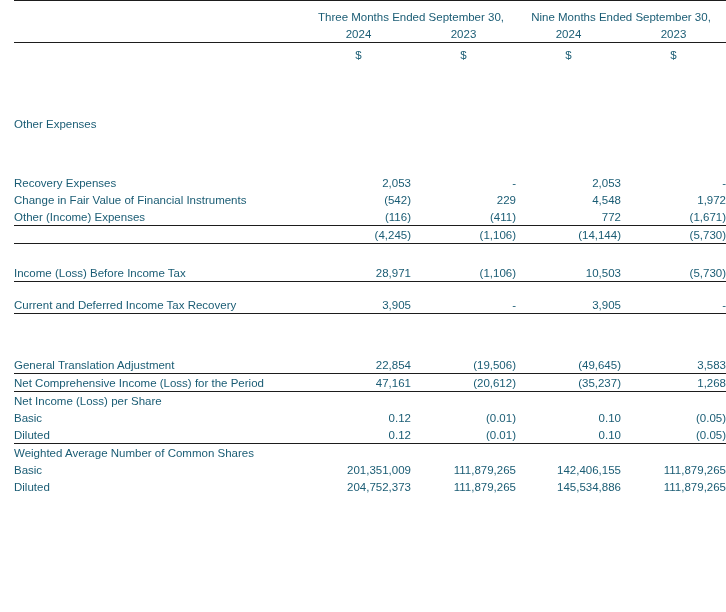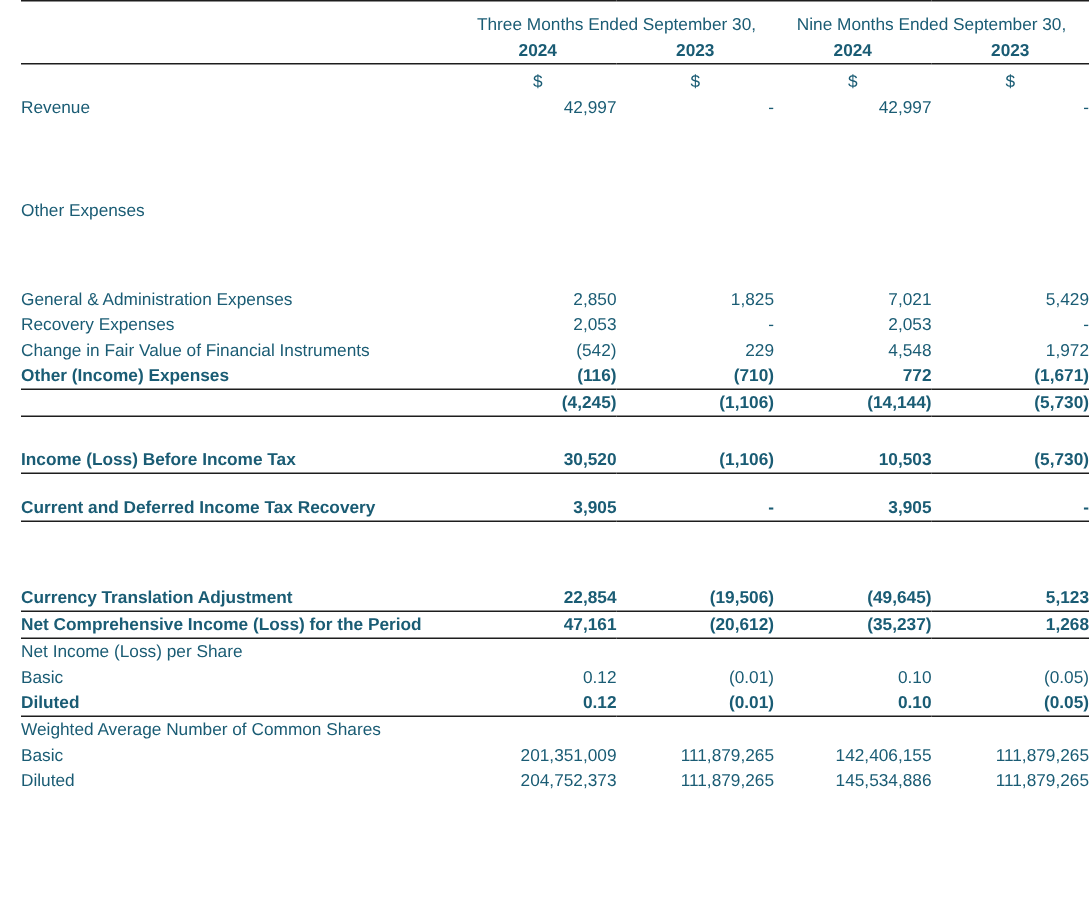--- a/index.html
+++ b/index.html
@@ -53,21 +53,21 @@
   }
   .b { font-weight: bold; }
 
   
   tr.r  td { height: 17px; }
   tr.spacer td { height: 13px; }
   tr.spacer-lg td { height: 26px; }
 
   
   tr.rule-top td { border-top: 1.3px solid #1d1d1d; }
-  tr.rule-bot td { border-bottom: 1.3px solid #1d1d1d; font-weight: bold; }
+  tr.rule-bot td { border-bottom: 1.3px solid #1d1d1d; }
 
   .hdr-group {
     text-align: center;
     font-weight: bold;
     font-size: 11.5px;
     line-height: 14px;
   }
   .hdr-year {
     text-align: center;
     font-weight: bold;
@@ -109,27 +109,20 @@
       </tr>
 
       <tr>
         <td class="label" style="height:20px;"></td>
         <td class="hdr-dollar hdr-pad">$</td>
         <td class="hdr-dollar hdr-pad">$</td>
         <td class="hdr-dollar hdr-pad">$</td>
         <td class="hdr-dollar hdr-pad">$</td>
       </tr>
 
-      <tr class="r">
-        <td class="label b">Revenue</td>
-        <td class="num b">42,997</td>
-        <td class="num b">-</td>
-        <td class="num b">42,997</td>
-        <td class="num b">-</td>
-      </tr>
 
       <tr class="spacer">
           <td colspan="5"></td>
         </tr>
 
 
       <tr class="spacer">
           <td colspan="5"></td>
         </tr>
 
@@ -143,67 +136,60 @@
         <td class="num"></td>
         <td class="num"></td>
         <td class="num"></td>
         <td class="num"></td>
       </tr>
 
       <tr class="spacer">
           <td colspan="5" style="height:42px;"></td>
         </tr>
 
-      <tr class="r">
-        <td class="label">General &amp; Administration Expenses</td>
-        <td class="num">2,850</td>
-        <td class="num">1,825</td>
-        <td class="num">7,021</td>
-        <td class="num">5,429</td>
-      </tr>
 
       <tr class="r">
         <td class="label">Recovery Expenses</td>
         <td class="num">2,053</td>
         <td class="num">-</td>
         <td class="num">2,053</td>
         <td class="num">-</td>
       </tr>
 
       <tr class="r">
         <td class="label">Change in Fair Value of Financial Instruments</td>
         <td class="num paren">(542)</td>
         <td class="num">229</td>
         <td class="num">4,548</td>
         <td class="num">1,972</td>
       </tr>
 
       <tr class="r rule-bot">
         <td class="label">Other (Income) Expenses</td>
         <td class="num paren">(116)</td>
-        <td class="num paren">(710)</td>
+        <td class="num paren">(411)</td>
         <td class="num">772</td>
         <td class="num paren">(1,671)</td>
       </tr>
 
       <tr class="r rule-bot">
         <td class="label"></td>
         <td class="num paren">(4,245)</td>
         <td class="num paren">(1,106)</td>
         <td class="num paren">(14,144)</td>
         <td class="num paren">(5,730)</td>
       </tr>
 
       <tr class="spacer">
           <td colspan="5" style="height:20px;"></td>
         </tr>
 
       <tr class="r rule-bot">
         <td class="label b">Income (Loss) Before Income Tax</td>
-        <td class="num b">30,520</td>
+        <td class="num b">28,971</td>
         <td class="num b paren">(1,106)</td>
         <td class="num b">10,503</td>
         <td class="num b paren">(5,730)</td>
       </tr>
 
       <tr class="spacer">
           <td colspan="5" style="height:14px;"></td>
         </tr>
 
       <tr class="r rule-bot">
@@ -217,25 +203,25 @@
       <tr class="spacer-lg">
           <td colspan="5" style="height:28px;"></td>
         </tr>
 
 
       <tr class="spacer">
           <td colspan="5" style="height:14px;"></td>
         </tr>
 
       <tr class="r rule-bot">
-        <td class="label">Currency Translation Adjustment</td>
+        <td class="label">General Translation Adjustment</td>
         <td class="num">22,854</td>
         <td class="num paren">(19,506)</td>
         <td class="num paren">(49,645)</td>
-        <td class="num">5,123</td>
+        <td class="num">3,583</td>
       </tr>
 
       <tr class="r rule-bot">
         <td class="label b">Net Comprehensive Income (Loss) for the Period</td>
         <td class="num b">47,161</td>
         <td class="num b paren">(20,612)</td>
         <td class="num b paren">(35,237)</td>
         <td class="num b">1,268</td>
       </tr>
 

